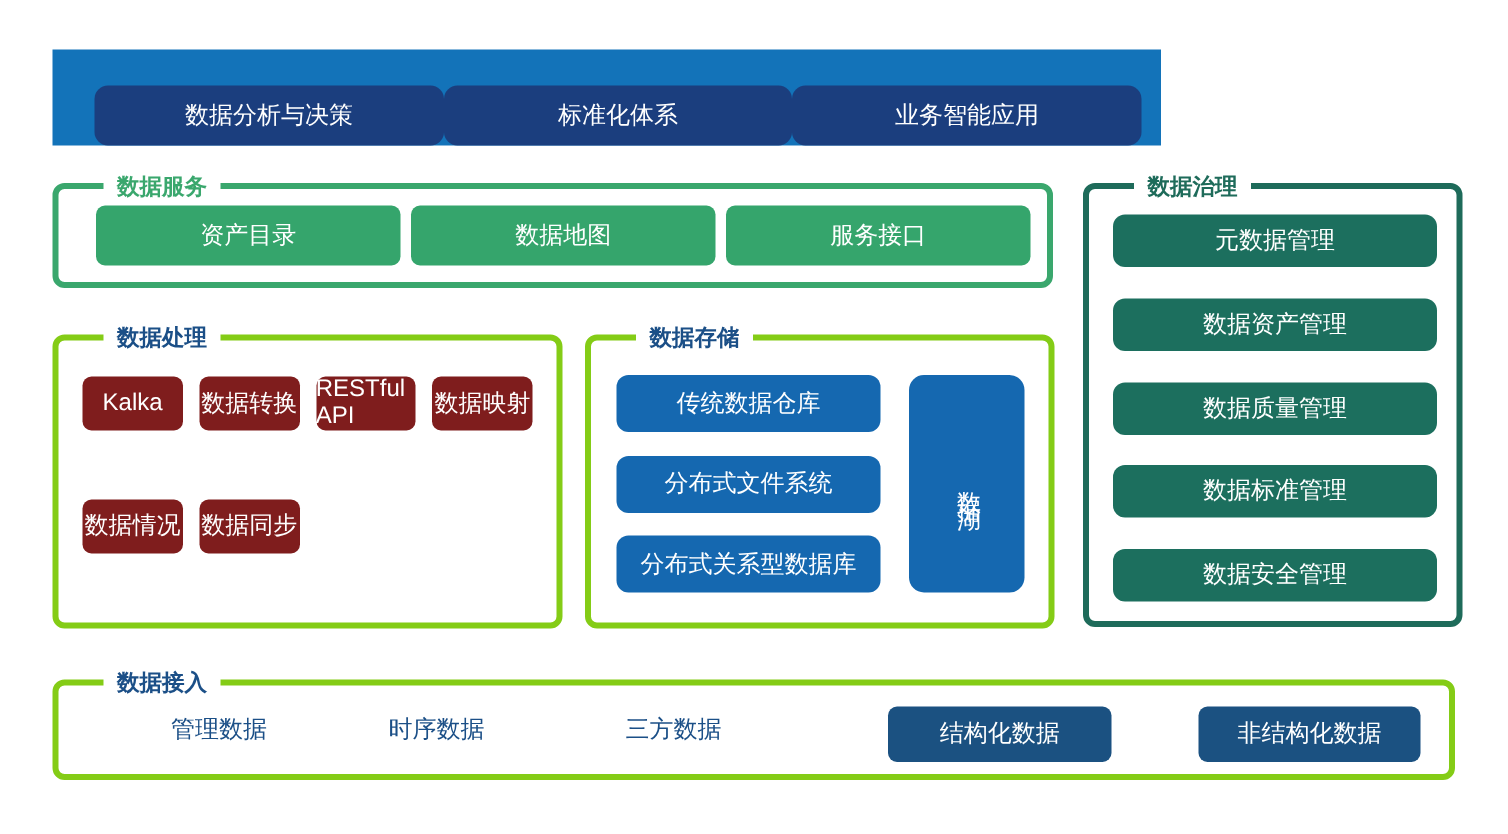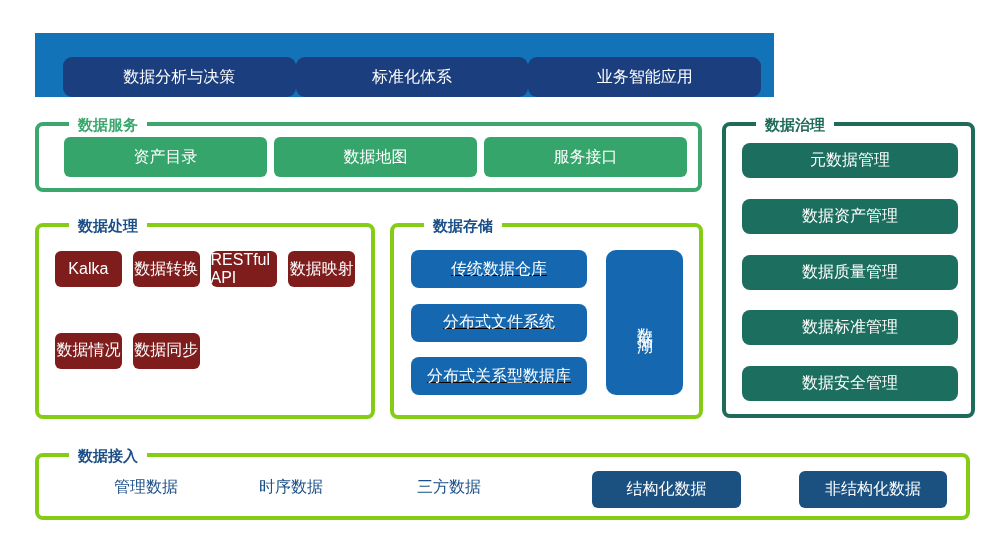--- a/index.html
+++ b/index.html
@@ -70,21 +70,20 @@
   }
 
   
   .storage {
     left: 390px; top: 223px; width: 313px; height: 196px;
     display: flex; gap: 19px; padding: 23px 16px 20px 17px;
   }
   .storage-col {
     width: 176px; display: flex; flex-direction: column;
     justify-content: space-between;
-    text-decoration: underline;
   }
   .storage-btn {
     height: 38px; background: #1568b0; border-radius: 8px;
     color: #fff; font-size: 16px; font-weight: 500;
   }
   .lake {
     flex: 1; background: #1568b0; border-radius: 10px;
     writing-mode: vertical-lr; text-orientation: upright;
     color: #fff; font-size: 16px; font-weight: 500; letter-spacing: 5px;
     display: flex; align-items: center; justify-content: center;

